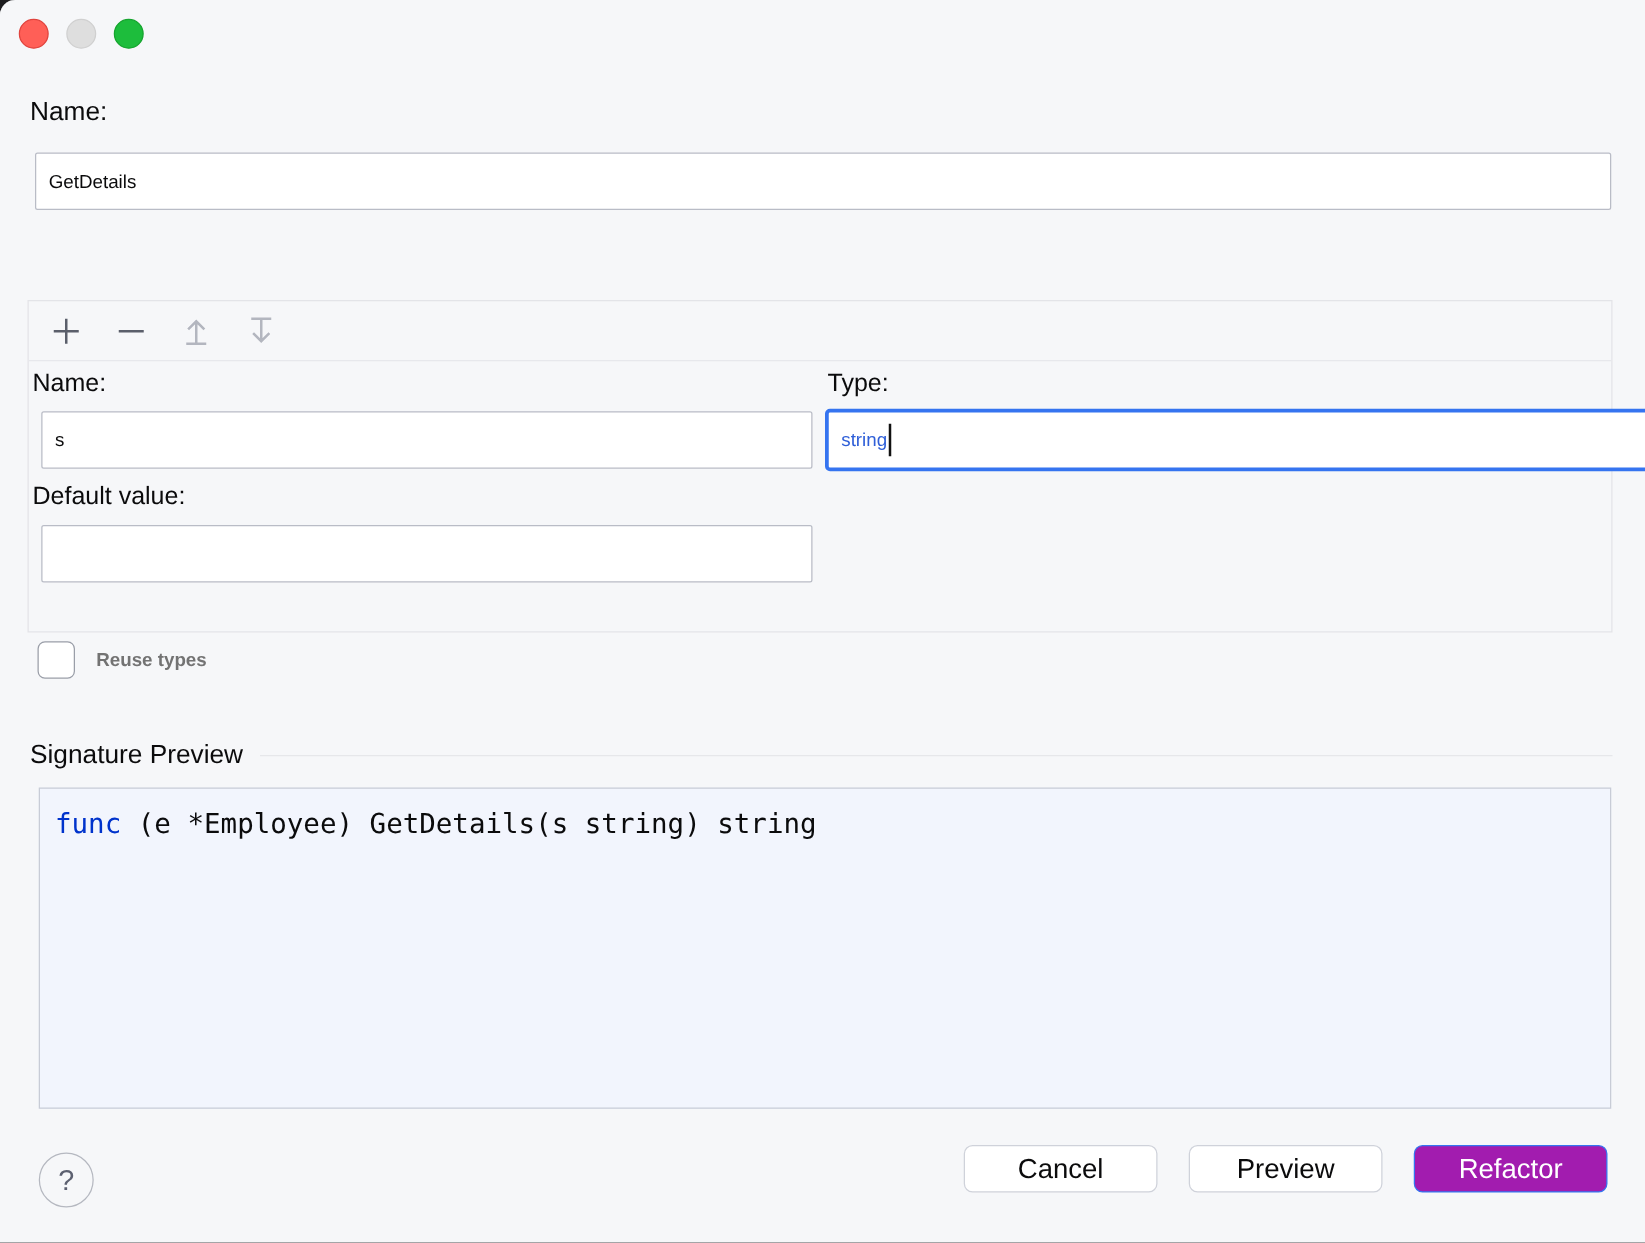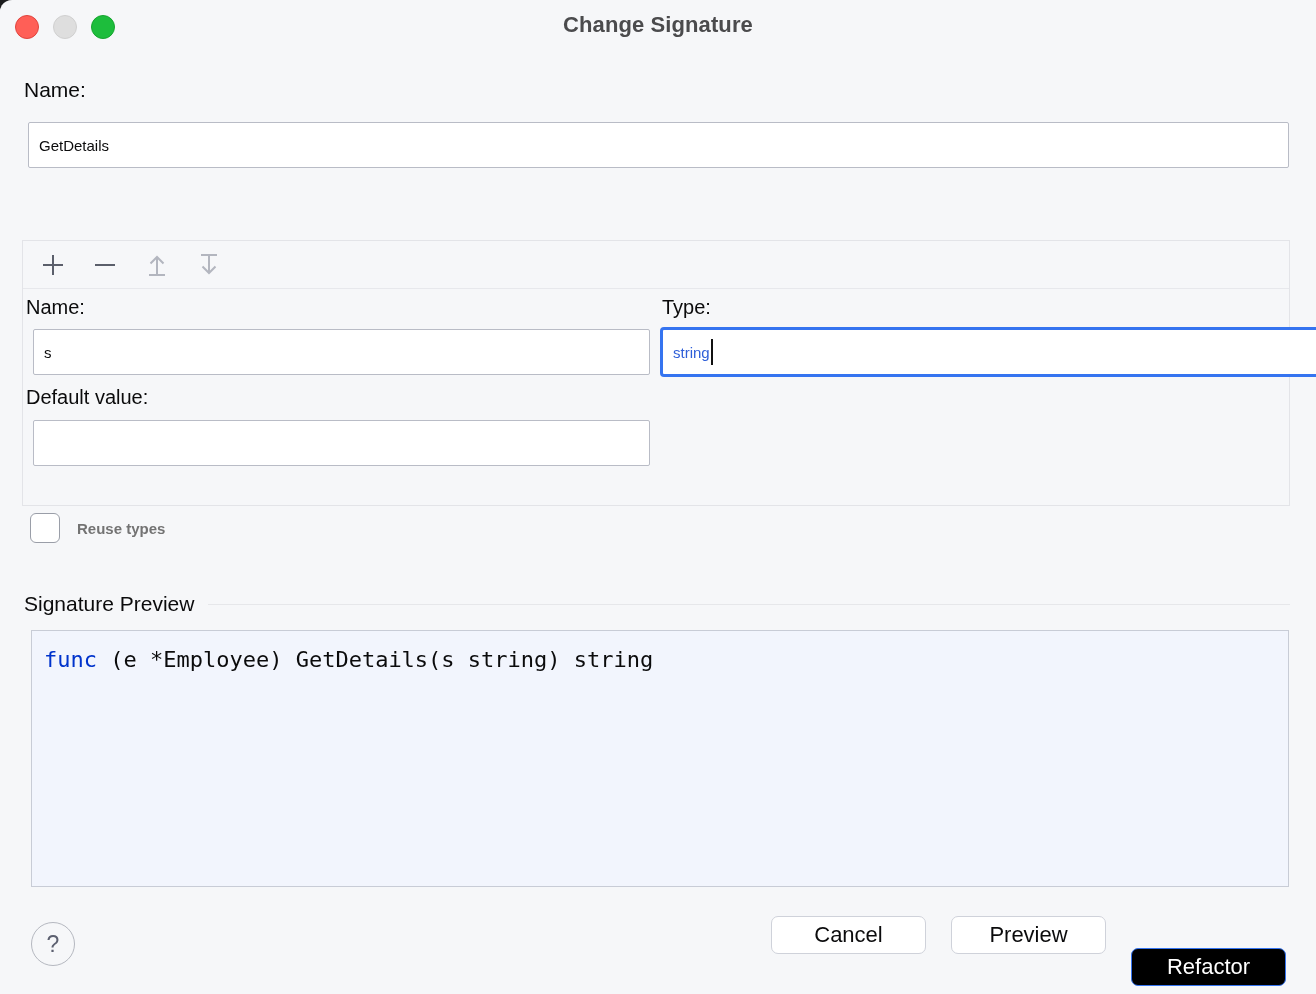--- a/index.html
+++ b/index.html
@@ -240,24 +240,23 @@
     border-radius: 7px;
     font-size: 22px;
     display: flex;
     align-items: center;
     justify-content: center;
     background: #ffffff;
     border: 1px solid #cfd2da;
     color: #0b0b0c;
   }
   .btn.primary {
-    background: #000000;
+    background: #a21caf;
     border-color: #3574f0;
     color: #ffffff;
-    margin-top: 32px;
   }
 
   .notch {
     position: absolute;
     left: 0; top: 0;
     width: 12px; height: 8px;
     background: #1c1c1e;
   }
 </style>
 </head>
@@ -266,21 +265,20 @@
 <div class="window">
 
   <div class="notch"></div>
 
   <div class="titlebar">
     <div class="traffic">
       <div class="dot red"></div>
       <div class="dot amber"></div>
       <div class="dot green"></div>
     </div>
-    <div class="win-title">Change Signature</div>
   </div>
 
   <div class="lbl lbl-name-top">Name:</div>
   <div class="txt field-name-top">GetDetails</div>
 
 
   <div class="panel">
     <div class="toolbar">
       <div class="tbtn">
         <svg width="26" height="26" viewBox="0 0 26 26">

